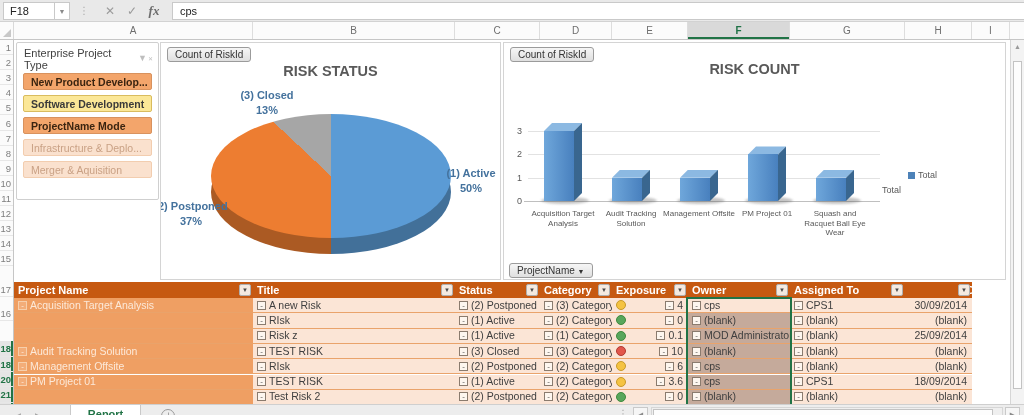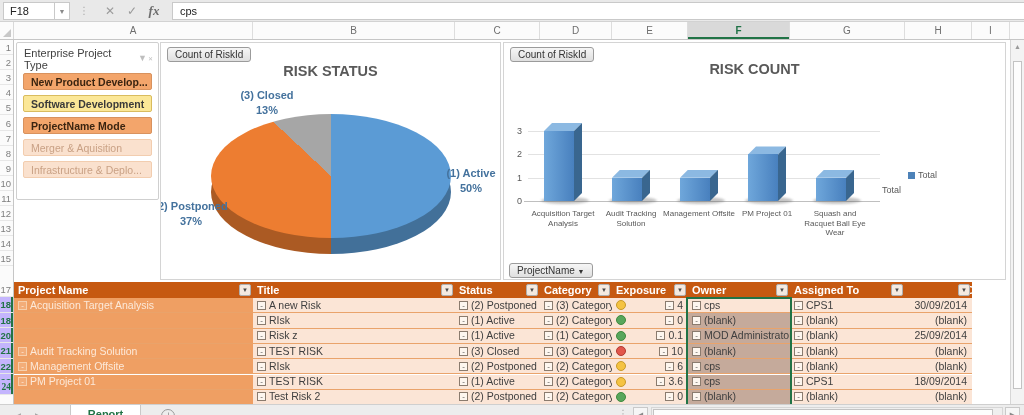--- a/index.html
+++ b/index.html
@@ -28,21 +28,21 @@
                   border-width:0 0 8px 8px; border-color:transparent transparent #C8C8C8 transparent; }
   .col-h { position:absolute; top:0; height:17px; border-right:1px solid #DDDDDD; font-size:10px;
            color:#6E6E6E; text-align:center; line-height:17px; }
   .col-h.sel { background:#D9D9D9; color:#1E7145; font-weight:bold; box-shadow:inset 0 -2px 0 #217346; }
 
   
   .gutter { position:absolute; left:0; top:40px; width:14px; height:364px; background:#FBFBFB;
             border-right:1px solid #C6C6C6; }
   .row-n { position:absolute; left:0; width:13px; font-size:9.5px; color:#7E7E7E; text-align:right;
            padding-right:2px; border-bottom:1px solid #E7E7E7; }
-  .row-n.sel { background:#c4b5fd; color:#217346; font-weight:bold; box-shadow:inset -2px 0 0 #217346; }
+  .row-n.sel { background:#e5e5e5; color:#217346; font-weight:bold; box-shadow:inset -2px 0 0 #217346;margin-top:44px; }
 
   
   .canvas { position:absolute; left:14px; top:40px; width:996px; height:364px; background:#fff; overflow:hidden; }
 
   
   .slicer { position:absolute; left:2px; top:2px; width:143px; height:158px; background:#fff;
             border:1px solid #CFCFCF; border-radius:2px; }
   .slicer-head { display:flex; align-items:center; justify-content:space-between; padding:4px 6px 2px 7px; }
   .slicer-title { font-size:11px; font-weight:normal; color:#3F3F3F; }
   .funnel { width:14px; height:12px; position:relative; opacity:.55; }
@@ -184,22 +184,22 @@
 
     <div class="slicer">
       <div class="slicer-head">
         <span class="slicer-title">Enterprise Project Type</span>
         <span class="funnel"></span>
       </div>
       <div id="slicer-items">
           <div class="sl-item selected">New Product Develop...</div>
           <div class="sl-item highlighted">Software Development</div>
           <div class="sl-item selected">ProjectName Mode</div>
+          <div class="sl-item no-data">Infrastructure &amp; Deplo...</div>
           <div class="sl-item no-data">Merger &amp; Aquisition</div>
-          <div class="sl-item no-data">Infrastructure &amp; Deplo...</div>
         </div>
     </div>
 
     <div class="chart-box" id="pie-box">
       <div class="field-btn" style="left:6px; top:4px;">Count of RiskId</div>
       <div class="chart-title" style="top:20px;">RISK STATUS</div>
       <div class="pie-rim" id="pie-rim" style="background: conic-gradient(rgb(91, 155, 213) 0%, rgb(91, 155, 213) 50%, rgb(237, 125, 49) 50%, rgb(237, 125, 49) 87%, rgb(166, 166, 166) 87%, rgb(166, 166, 166) 100%);"></div>
       <div class="pie-top" id="pie-top" style="background: conic-gradient(rgb(91, 155, 213) 0%, rgb(91, 155, 213) 50%, rgb(237, 125, 49) 50%, rgb(237, 125, 49) 87%, rgb(166, 166, 166) 87%, rgb(166, 166, 166) 100%);"></div>
       <div id="pie-labels">
           <div class="pie-label" style="left: 250px; top: 123px; width: 120px; text-align: center;">(1) Active

